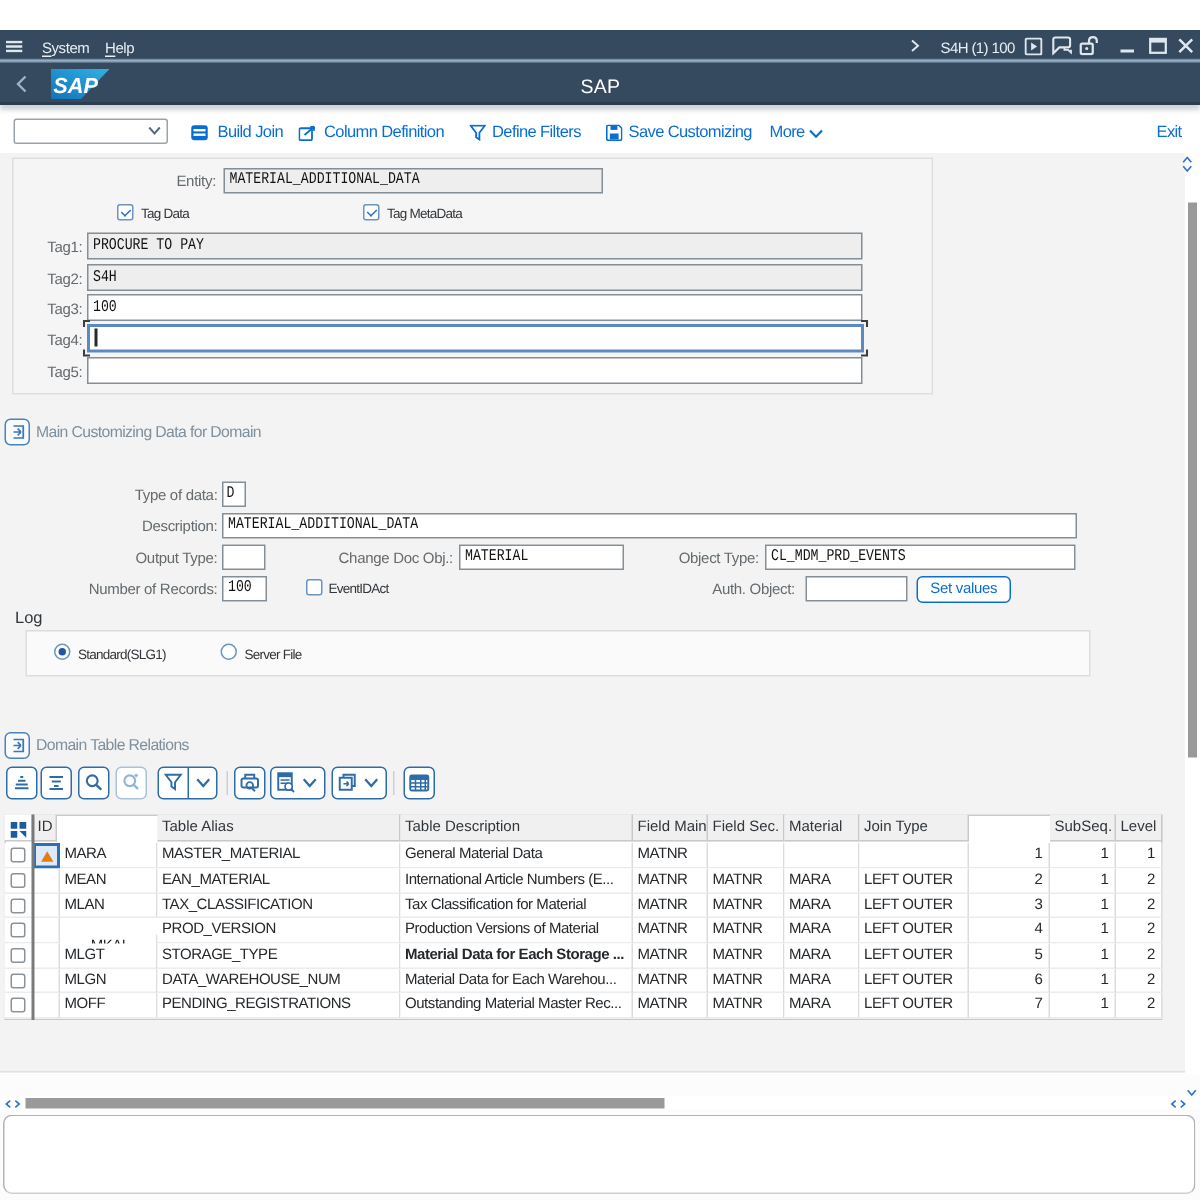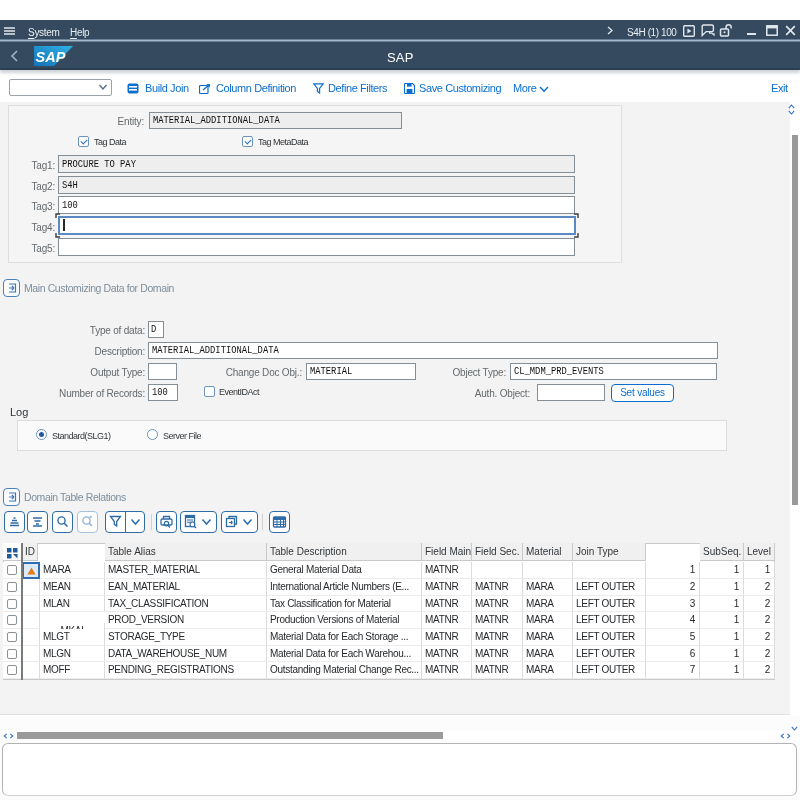--- a/index.html
+++ b/index.html
@@ -315,21 +315,21 @@
     <div class="td" style="left:573px; top:612.31px; width:73px; ">LEFT OUTER</div>
     <div class="td" style="left:646px; top:612.31px; width:54px; text-align:right;padding-right:4px;">4</div>
     <div class="td" style="left:700px; top:612.31px; width:44px; text-align:right;padding-right:4px;">1</div>
     <div class="td" style="left:744px; top:612.31px; width:31px; text-align:right;padding-right:4px;">2</div>
     <div class="td" style="left:3px; top:628.98px; width:19px; border-right:none;">
       <div style="position:absolute;left:4px;top:3px;width:10px;height:10px;border:1px solid #8a9298;border-radius:2px;background:#fff"></div>
     </div>
     <div class="td" style="left:22px; top:628.98px; width:18px; "></div>
     <div class="td" style="left:40px; top:628.98px; width:65px; ">MLGT</div>
     <div class="td" style="left:105px; top:628.98px; width:162px; ">STORAGE_TYPE</div>
-    <div class="td" style="left:267px; top:628.98px; width:155px; ">Material Data for Each Storage ...</div>
+    <div class="td" style="left:267px; top:628.98px; width:155px;font-weight:bold; ">Material Data for Each Storage ...</div>
     <div class="td" style="left:422px; top:628.98px; width:50px; ">MATNR</div>
     <div class="td" style="left:472px; top:628.98px; width:51px; ">MATNR</div>
     <div class="td" style="left:523px; top:628.98px; width:50px; ">MARA</div>
     <div class="td" style="left:573px; top:628.98px; width:73px; ">LEFT OUTER</div>
     <div class="td" style="left:646px; top:628.98px; width:54px; text-align:right;padding-right:4px;">5</div>
     <div class="td" style="left:700px; top:628.98px; width:44px; text-align:right;padding-right:4px;">1</div>
     <div class="td" style="left:744px; top:628.98px; width:31px; text-align:right;padding-right:4px;">2</div>
     <div class="td" style="left:3px; top:645.65px; width:19px; border-right:none;">
       <div style="position:absolute;left:4px;top:3px;width:10px;height:10px;border:1px solid #8a9298;border-radius:2px;background:#fff"></div>
     </div>
@@ -343,21 +343,21 @@
     <div class="td" style="left:573px; top:645.65px; width:73px; ">LEFT OUTER</div>
     <div class="td" style="left:646px; top:645.65px; width:54px; text-align:right;padding-right:4px;">6</div>
     <div class="td" style="left:700px; top:645.65px; width:44px; text-align:right;padding-right:4px;">1</div>
     <div class="td" style="left:744px; top:645.65px; width:31px; text-align:right;padding-right:4px;">2</div>
     <div class="td" style="left:3px; top:662.3199999999999px; width:19px; border-right:none;">
       <div style="position:absolute;left:4px;top:3px;width:10px;height:10px;border:1px solid #8a9298;border-radius:2px;background:#fff"></div>
     </div>
     <div class="td" style="left:22px; top:662.3199999999999px; width:18px; "></div>
     <div class="td" style="left:40px; top:662.3199999999999px; width:65px; ">MOFF</div>
     <div class="td" style="left:105px; top:662.3199999999999px; width:162px; ">PENDING_REGISTRATIONS</div>
-    <div class="td" style="left:267px; top:662.3199999999999px; width:155px; ">Outstanding Material Change Rec...</div>
+    <div class="td" style="left:267px; top:662.3199999999999px; width:155px; ">Outstanding Material Master Rec...</div>
     <div class="td" style="left:422px; top:662.3199999999999px; width:50px; ">MATNR</div>
     <div class="td" style="left:472px; top:662.3199999999999px; width:51px; ">MATNR</div>
     <div class="td" style="left:523px; top:662.3199999999999px; width:50px; ">MARA</div>
     <div class="td" style="left:573px; top:662.3199999999999px; width:73px; ">LEFT OUTER</div>
     <div class="td" style="left:646px; top:662.3199999999999px; width:54px; text-align:right;padding-right:4px;">7</div>
     <div class="td" style="left:700px; top:662.3199999999999px; width:44px; text-align:right;padding-right:4px;">1</div>
     <div class="td" style="left:744px; top:662.3199999999999px; width:31px; text-align:right;padding-right:4px;">2</div>
     <div style="position:absolute; left:21px; top:543px; width:1.5px; height:137px; background:#7a7a7a"></div>
   </div>
 <div id="vsb">

